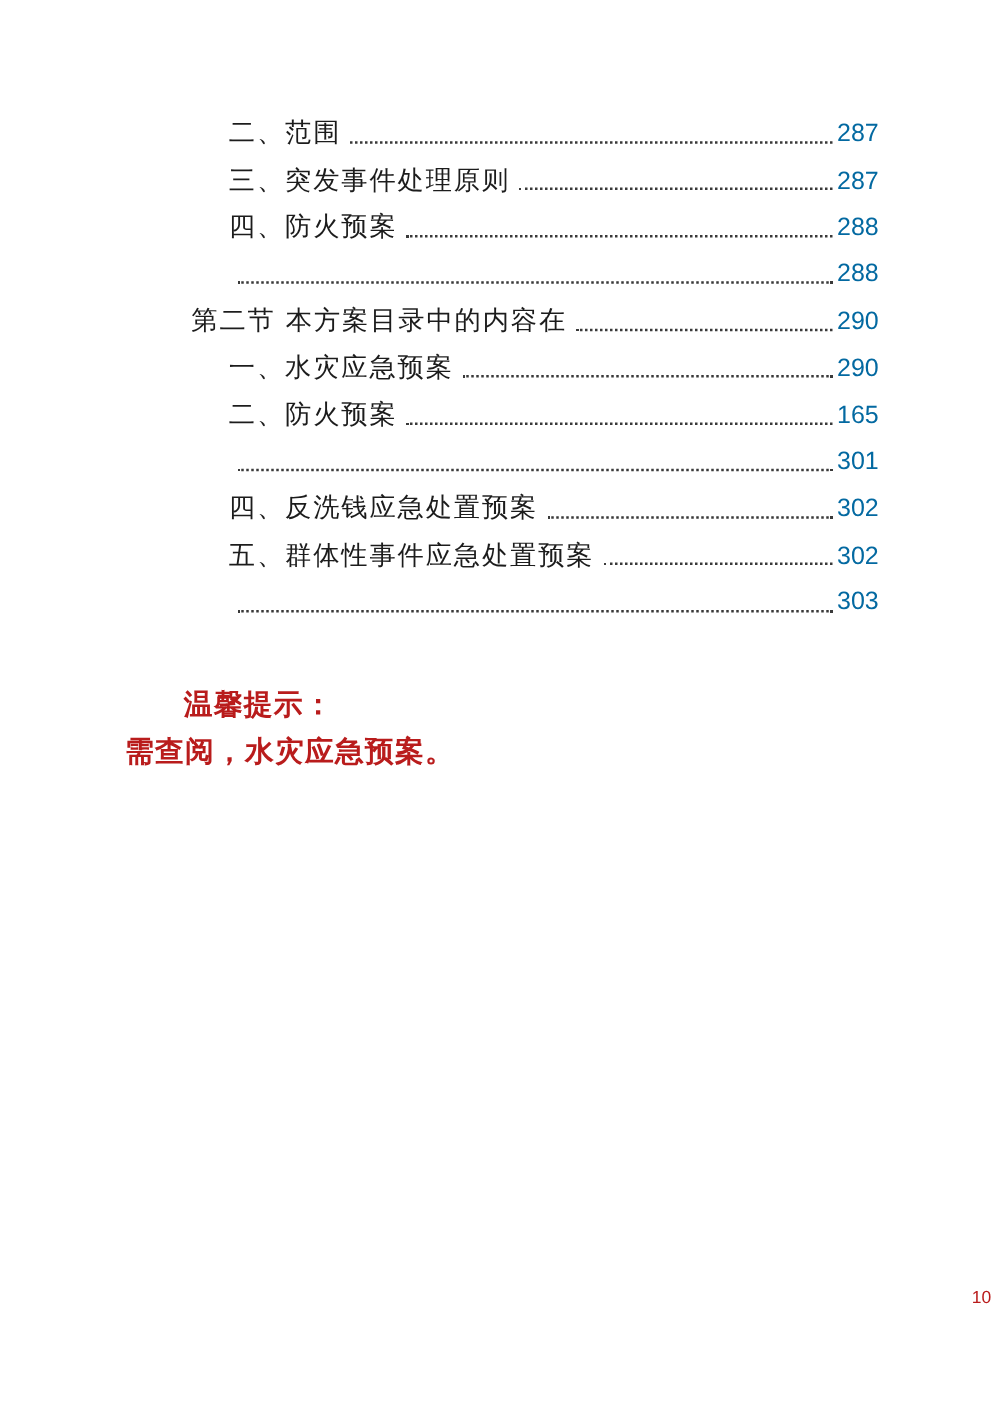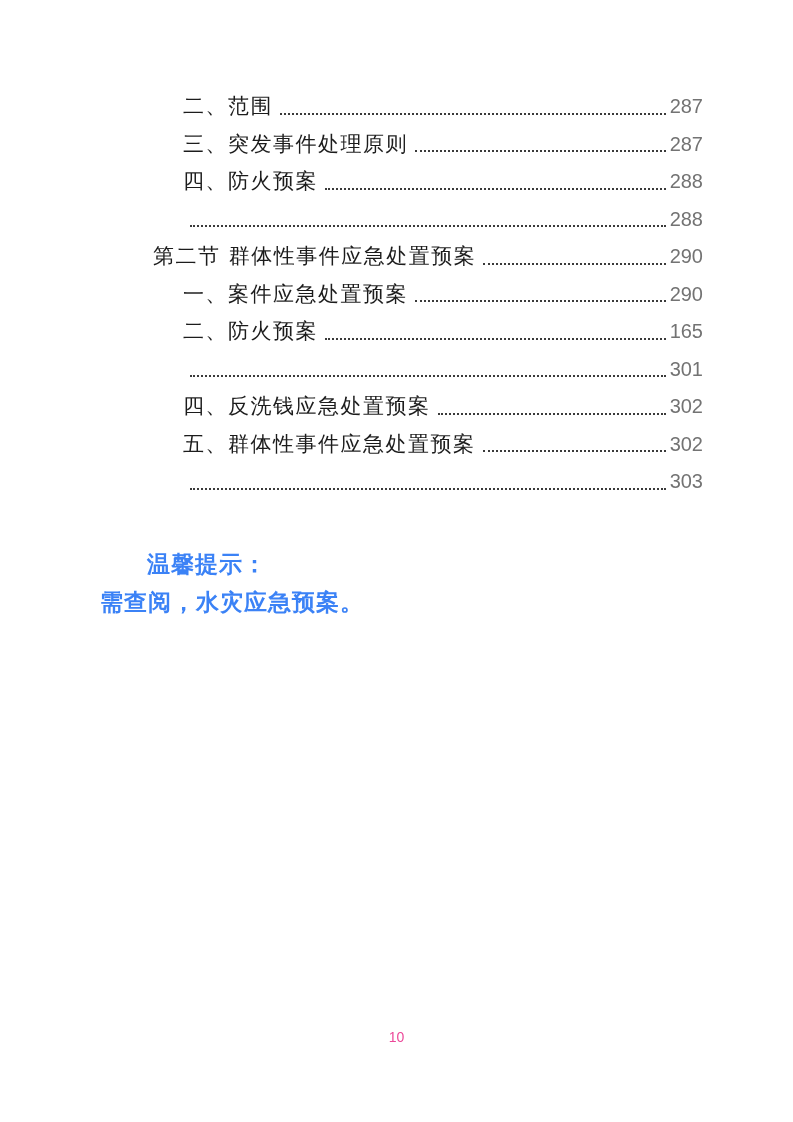--- a/index.html
+++ b/index.html
@@ -41,48 +41,48 @@
     align-self: flex-end;
     height: 0;
     border-bottom: 2px dotted #3a3a3a;
     margin: 0 4px 11px 7px;
     min-width: 10px;
   }
   .toc-pagenum {
     font-family: "Liberation Sans", "DejaVu Sans", sans-serif;
     font-size: 20px;
     white-space: nowrap;
-    color: #737373;
+    color: #0369a1;
   }
   .notice {
     position: absolute;
     left: 100px;
     top: 545px;
     width: 600px;
     font-weight: bold;
     font-size: 23px;
     line-height: 37.5px;
-    color: #3b82f6;
+    color: #b91c1c;
     letter-spacing: 1px;
   }
   .notice p {
     margin: 0;
     white-space: nowrap;
   }
   .notice .indent { text-indent: 47px; }
   .footer-pagenum {
     position: absolute;
     left: 0;
     right: 0;
     top: 1027px;
-    text-align: center;
+    text-align: right;
     font-family: "Liberation Sans", "DejaVu Sans", sans-serif;
     font-size: 14px;
     line-height: 20px;
-    color: #ec4899;
+    color: #b91c1c;
   }
 </style>
 </head>
 <body>
 
 <div class="page">
 
   <div class="toc">
 
     <div class="toc-row sub">
@@ -102,27 +102,27 @@
       <span class="toc-leader"></span>
       <span class="toc-pagenum">288</span>
     </div>
 
     <div class="toc-row sub">
       <span class="toc-leader"></span>
       <span class="toc-pagenum">288</span>
     </div>
 
     <div class="toc-row section">
-      <span class="toc-label">第二节 群体性事件应急处置预案</span>
+      <span class="toc-label">第二节 本方案目录中的内容在</span>
       <span class="toc-leader"></span>
       <span class="toc-pagenum">290</span>
     </div>
 
     <div class="toc-row sub">
-      <span class="toc-label">一、案件应急处置预案</span>
+      <span class="toc-label">一、水灾应急预案</span>
       <span class="toc-leader"></span>
       <span class="toc-pagenum">290</span>
     </div>
 
     <div class="toc-row sub">
       <span class="toc-label">二、防火预案</span>
       <span class="toc-leader"></span>
       <span class="toc-pagenum">165</span>
     </div>
 

